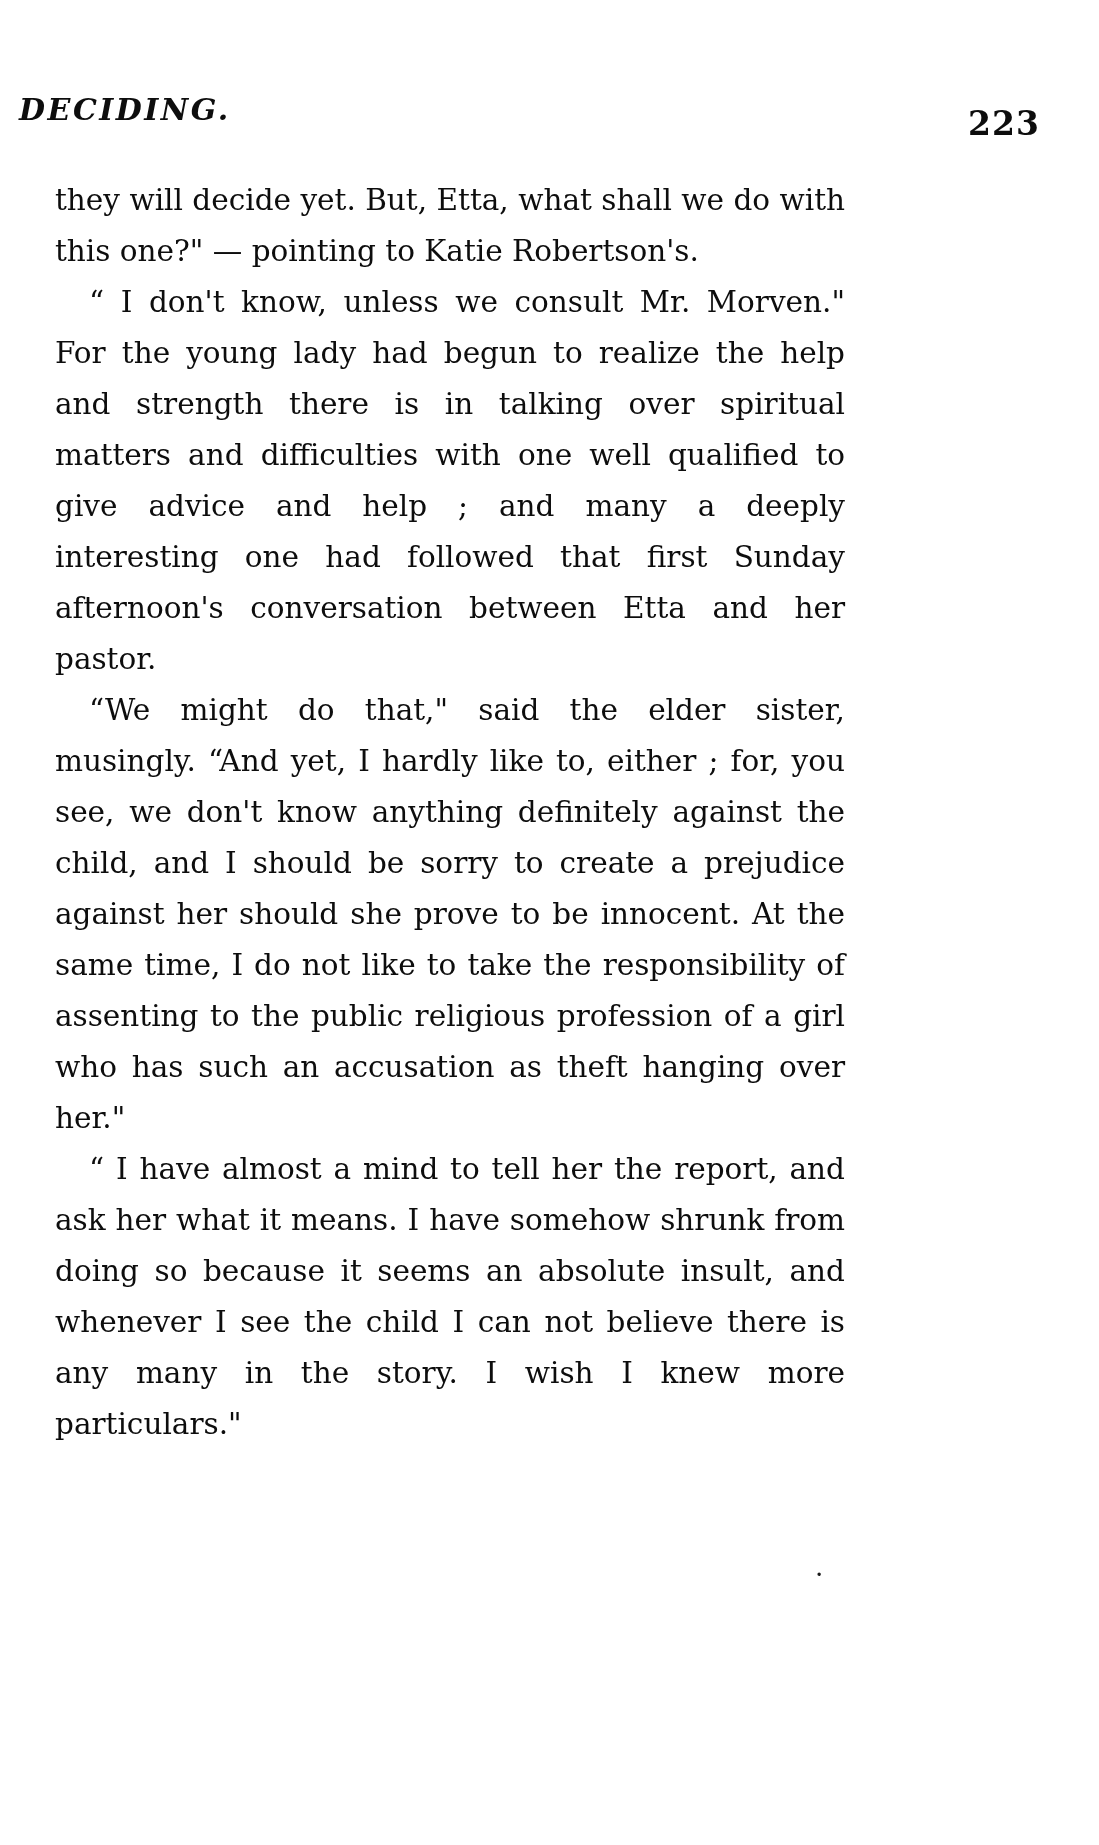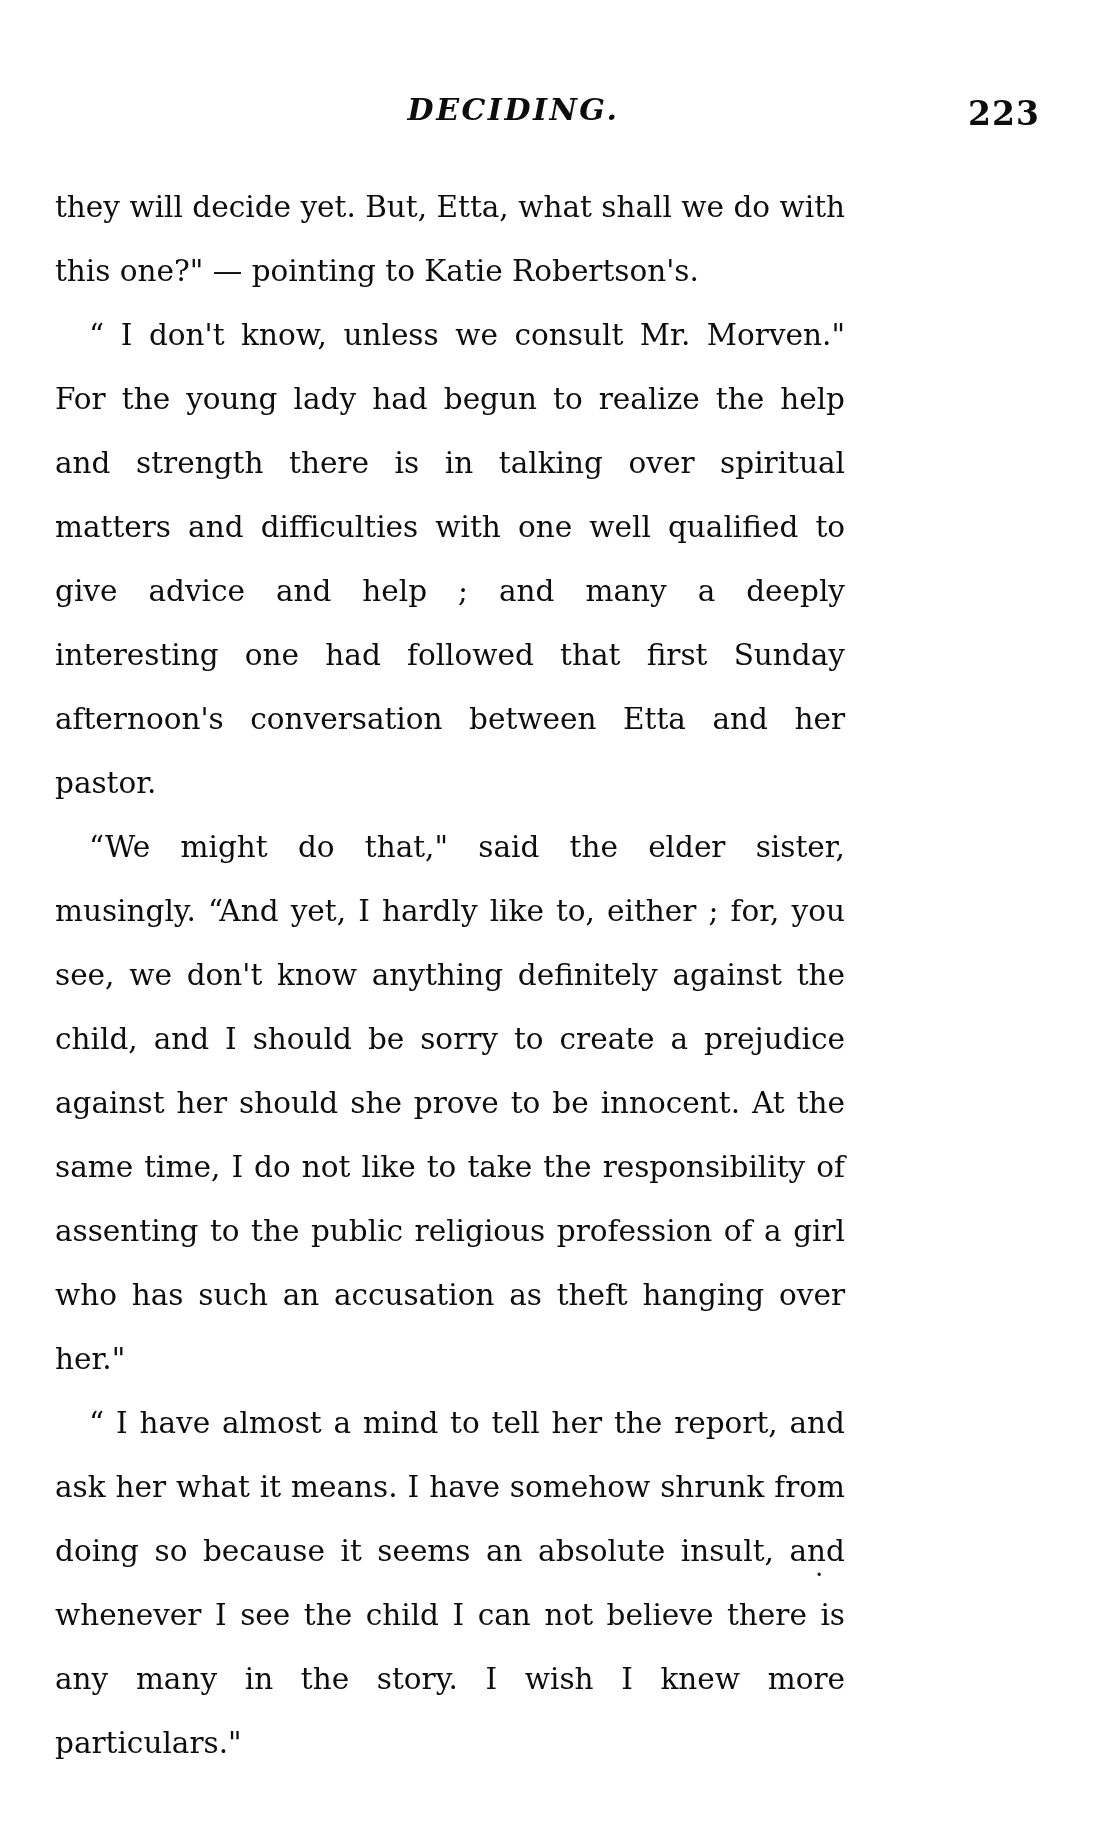--- a/index.html
+++ b/index.html
@@ -25,44 +25,43 @@
     position: absolute;
     top: 92px;
     left: 55px;
     right: 55px;
     height: 60px;
   }
   .running-head {
     position: absolute;
     left: 0;
     right: 0;
-    text-align: center;
     font-style: italic;
     font-weight: 700;
     font-size: 30px;
     letter-spacing: 2.5px;
     font-family: "DejaVu Serif", serif;
     transform: translateX(-36px);
   }
   .page-number {
     position: absolute;
     right: 4px;
-    top: 2px;
+    top: 12px;
     font-size: 33px;
     font-weight: 700;
     letter-spacing: 1px;
     font-family: "DejaVu Serif", serif;
   }
   .body-text {
     position: absolute;
     top: 175px;
     left: 55px;
     width: 790px;
     font-size: 29.5px;
-    line-height: 64px;
+    line-height: 51px;
     text-align: justify;
     text-justify: inter-word;
     font-family: "DejaVu Serif", serif;
     font-weight: 400;
   }
   .body-text p {
     margin: 0;
     text-indent: 0;
   }
   .body-text p.indent {

